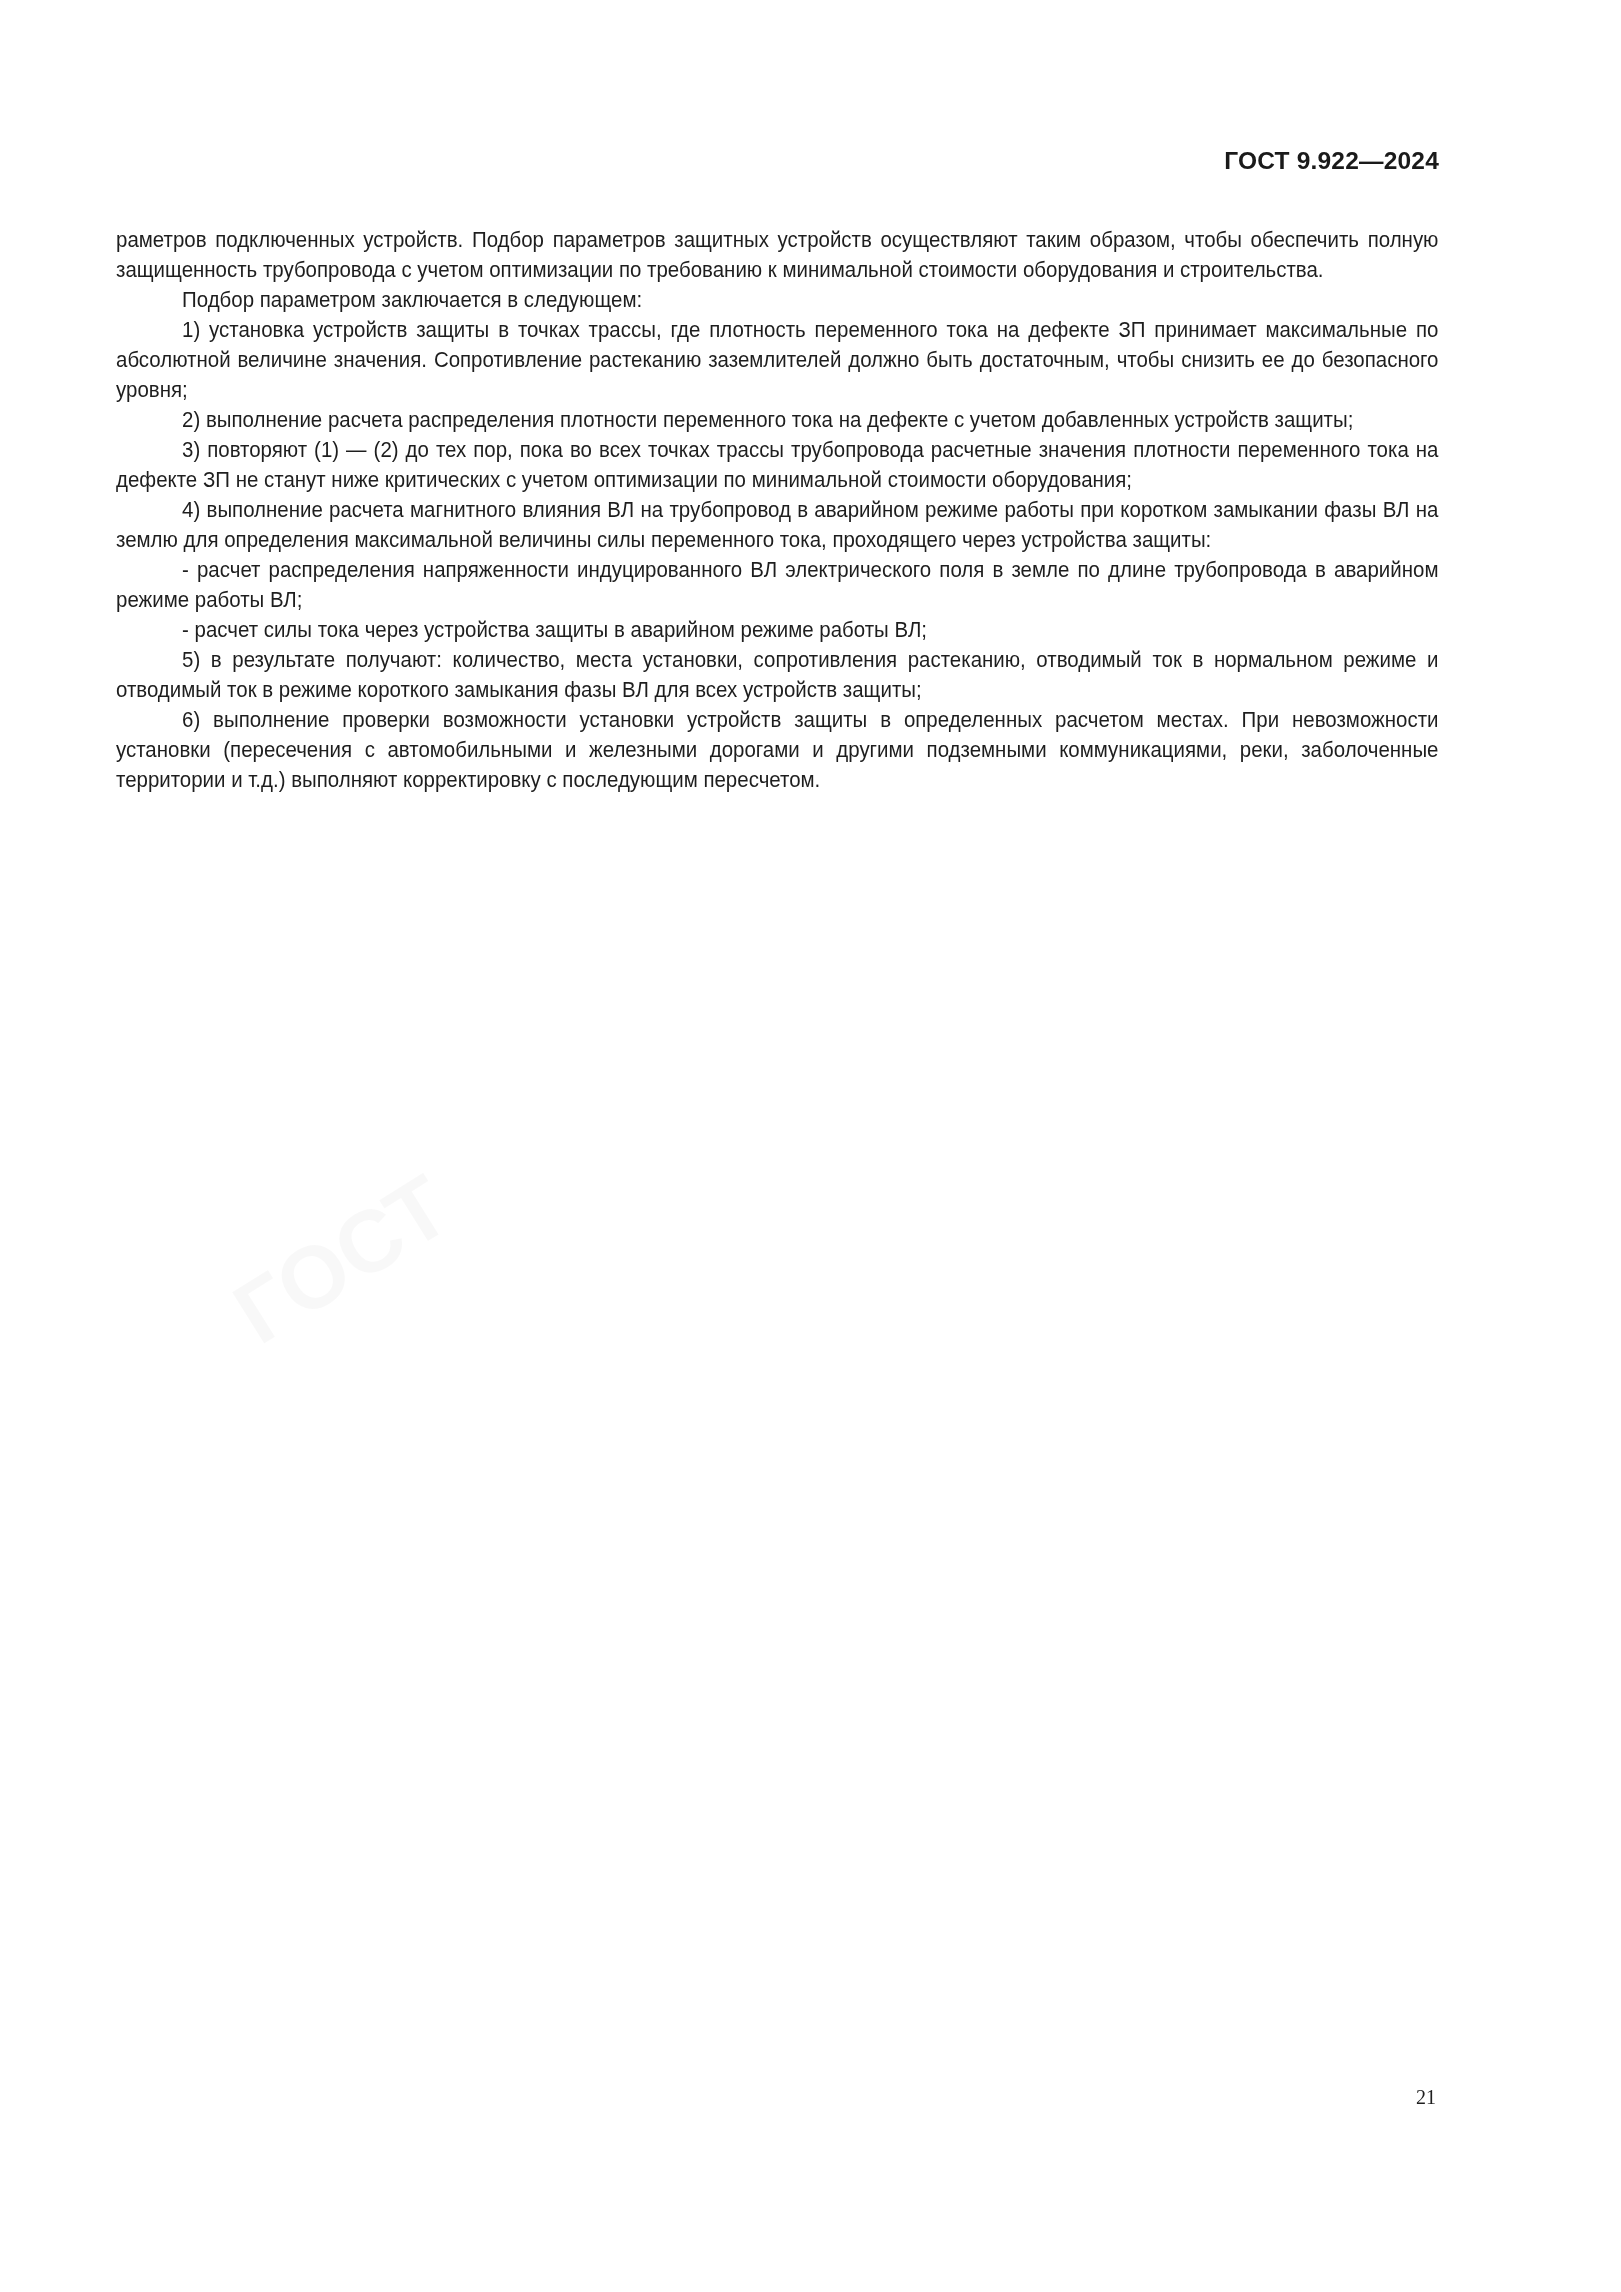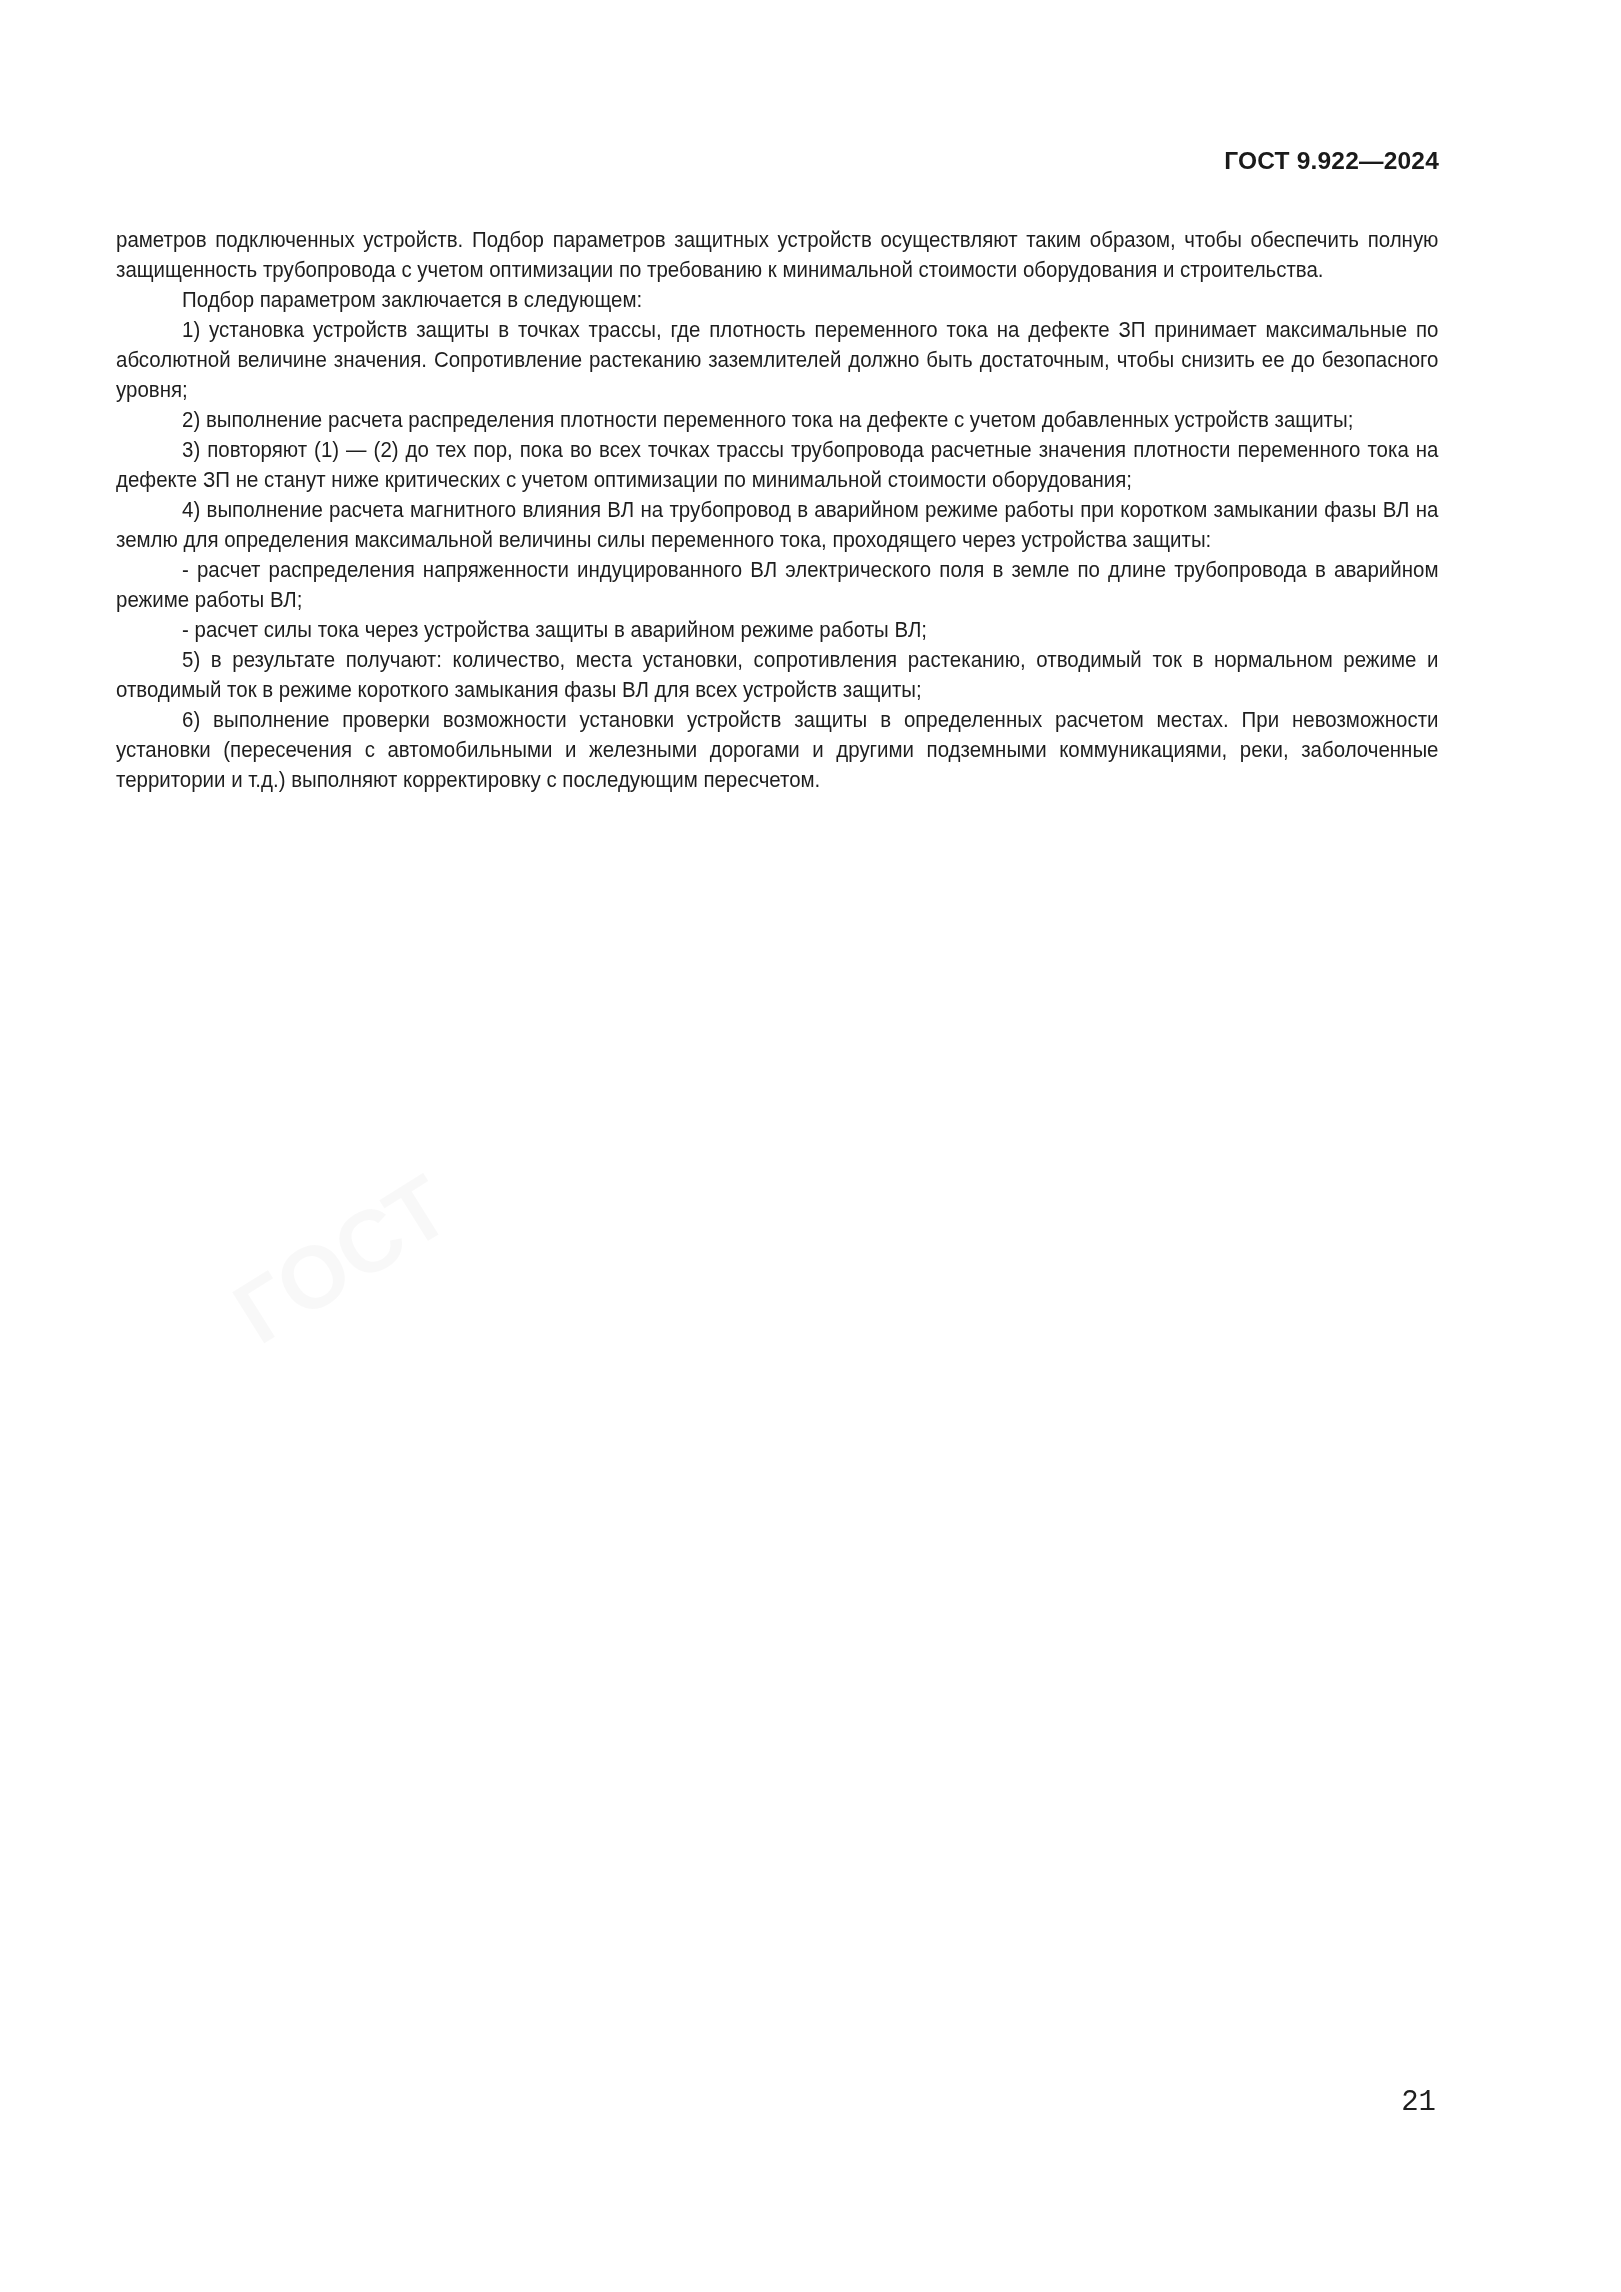--- a/index.html
+++ b/index.html
@@ -50,22 +50,22 @@
       text-align: justify;
       text-align-last: left;
     }
     .para.indent {
       text-indent: 71px;
     }
     .page-number {
       position: absolute;
       top: 2086px;
       right: 185px;
-      font-family: Liberation Mono, monospace;
-      font-size: 29px;
+      font-family: Liberation Serif, serif;
+      font-size: 20px;
       color: #1e1e1e;
     }
     .watermark {
       position: absolute;
       left: 294px;
       top: 1059px;
       width: 686px;
       height: 490px;
       transform: rotate(-32deg);
       opacity: 0.025;

